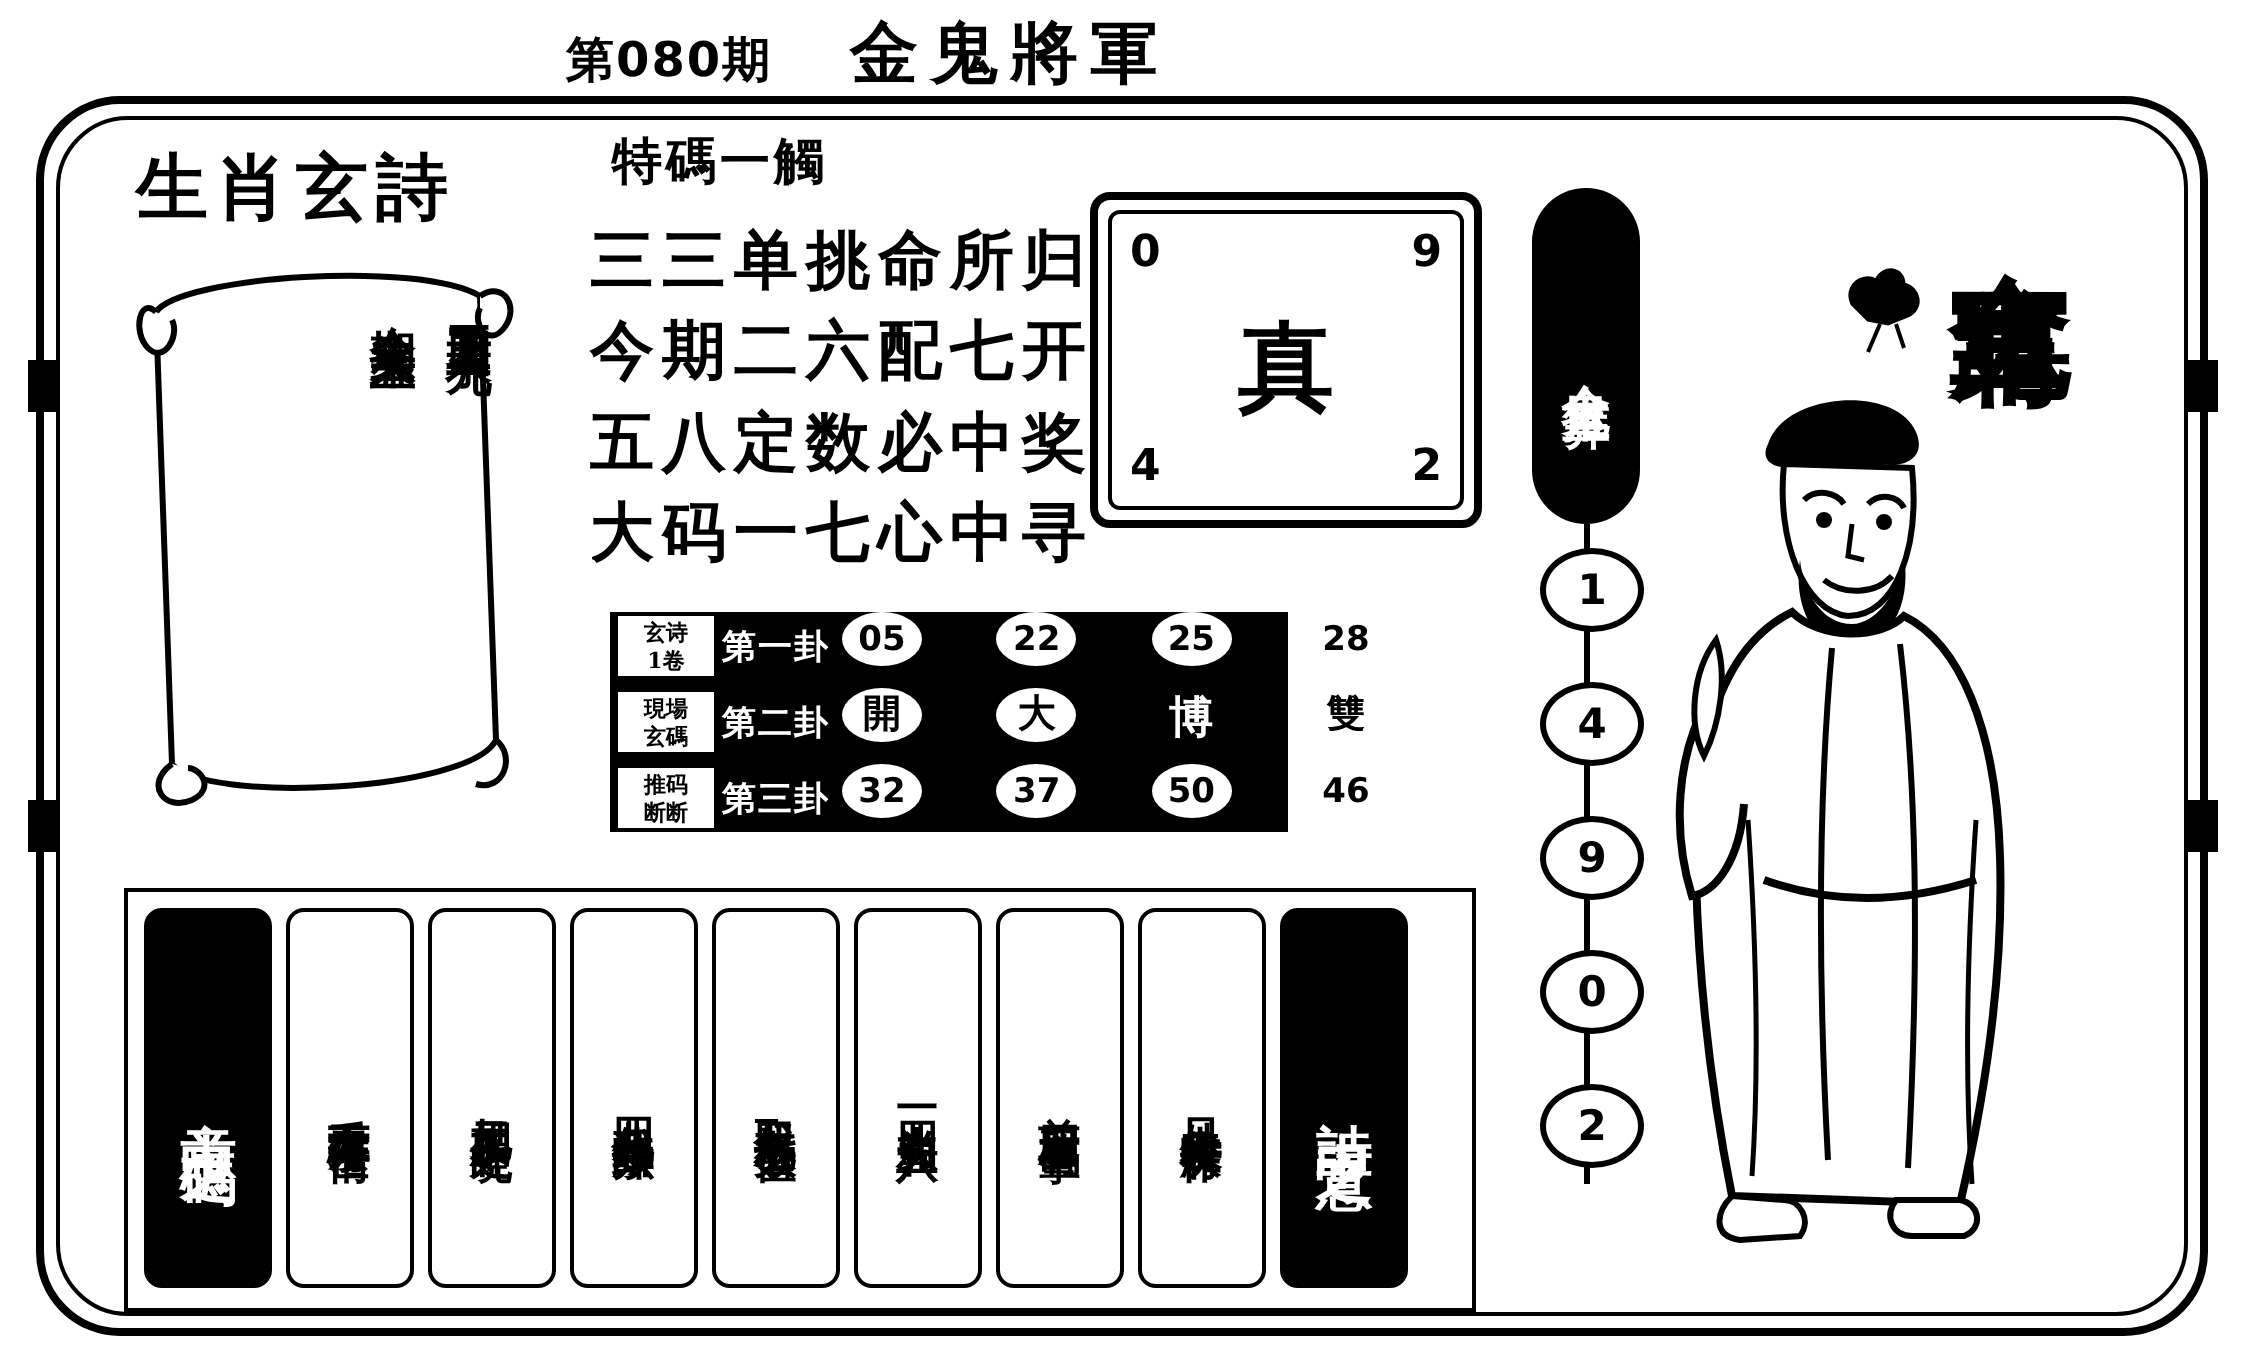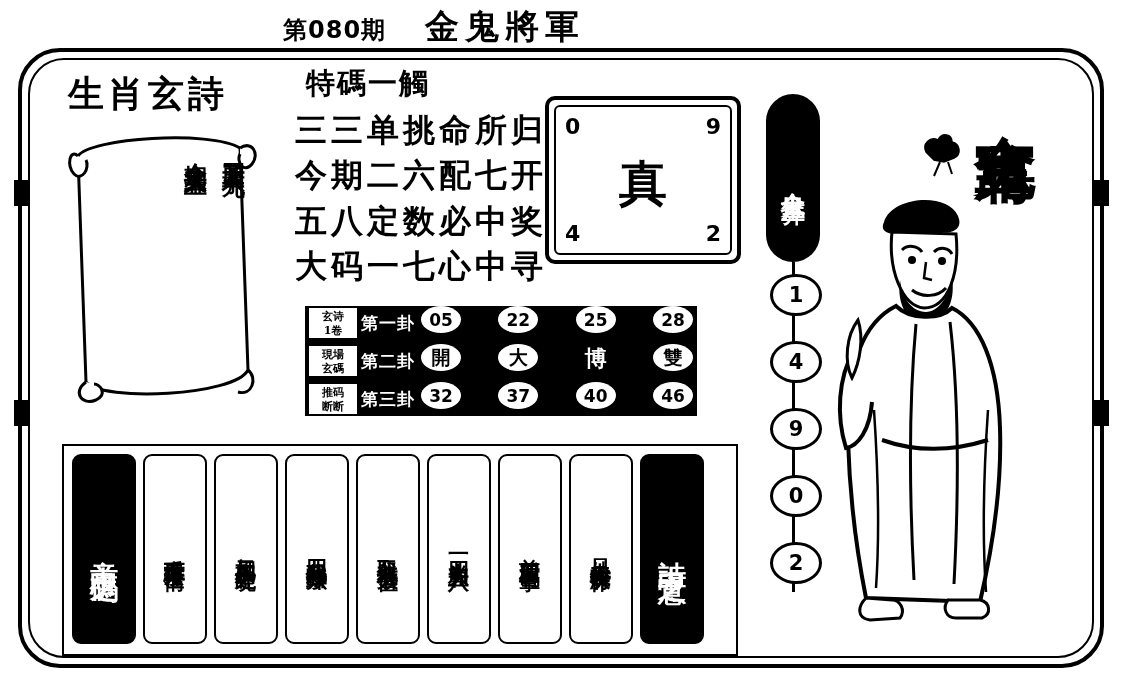--- a/index.html
+++ b/index.html
@@ -28,41 +28,41 @@
   .s1-title{position:absolute;left:68px;top:70px;font-size:36px;font-weight:bold;letter-spacing:4px;
             font-family:"DejaVu Serif",serif;}
   .scroll{position:absolute;left:60px;top:120px;width:205px;height:290px;}
   .scroll svg{position:absolute;left:0;top:0;}
   .scroll-cols{position:absolute;left:28px;top:24px;width:160px;height:250px;
                display:flex;flex-direction:row-reverse;justify-content:flex-start;gap:10px;}
   .vcol{writing-mode:vertical-rl;text-orientation:upright;font-size:23px;line-height:1.22;
         font-family:"DejaVu Serif",serif;font-weight:bold;letter-spacing:2px;}
 
   
-  .s2-title{position:absolute;left:306px;top:64px;font-size:29px;font-weight:bold;letter-spacing:2px;
+  .s2-title{position:absolute;left:306px;top:64px;font-size:25px;font-weight:bold;letter-spacing:2px;
             font-family:Liberation Sans, sans-serif;}
   .s2-lines{position:absolute;left:295px;top:108px;width:245px;}
   .s2-line{font-size:32px;font-weight:bold;letter-spacing:4px;line-height:1.42;
            font-family:"DejaVu Serif",serif;white-space:nowrap;}
 
   
   .s3-title{position:absolute;left:557px;top:64px;width:192px;height:28px;background:#000;color:#fff;
             font-size:23px;font-weight:bold;text-align:center;line-height:28px;letter-spacing:2px;
             font-family:"DejaVu Serif",serif;}
   .s3-box{position:absolute;left:545px;top:96px;width:196px;height:168px;border:4px solid #000;
           border-radius:10px;box-sizing:border-box;}
   .s3-box:after{content:"";position:absolute;left:5px;top:5px;right:5px;bottom:5px;border:2px solid #000;border-radius:6px;}
   .s3-c{position:absolute;font-size:22px;font-weight:bold;font-family:"DejaVu Sans",sans-serif;}
   .s3-tl{left:16px;top:14px;} .s3-tr{right:16px;top:14px;}
   .s3-bl{left:16px;bottom:14px;} .s3-br{right:16px;bottom:14px;}
   .s3-mid{position:absolute;left:0;right:0;top:52px;text-align:center;font-size:48px;font-weight:bold;
           font-family:"DejaVu Serif",serif;}
 
   
-  .tbl{position:absolute;left:305px;top:306px;width:392px;height:110px;background:#000;}
+  .tbl{position:absolute;left:305px;top:306px;width:339px;height:110px;background:#000;}
   .trow{position:relative;height:34px;margin-bottom:4px;}
   .tlabel{position:absolute;left:4px;top:2px;width:48px;height:30px;background:#fff;color:#000;
           font-size:11px;font-weight:bold;line-height:14px;text-align:center;padding-top:2px;box-sizing:border-box;
           font-family:"DejaVu Serif",serif;}
   .tname{position:absolute;left:56px;top:6px;color:#fff;font-size:17px;font-weight:bold;
          font-family:"DejaVu Serif",serif;letter-spacing:1px;}
   .tnums{position:absolute;left:116px;top:0;width:272px;height:34px;display:flex;justify-content:space-between;align-items:flex-start;}
   .ball{width:40px;height:27px;background:#fff;color:#000;border-radius:50%;font-size:17px;font-weight:bold;
         display:flex;align-items:center;justify-content:center;font-family:"DejaVu Sans",sans-serif;}
   .word{color:#fff;font-size:22px;font-weight:bold;font-family:"DejaVu Serif",serif;width:40px;text-align:center;}
@@ -163,21 +163,21 @@
         <div class="word">博</div>
         <div class="word inv">雙</div>
       </div>
     </div>
     <div class="trow">
       <div class="tlabel">推码<br>断断</div>
       <div class="tname">第三卦</div>
       <div class="tnums">
         <div class="ball">32</div>
         <div class="ball">37</div>
-        <div class="ball">40</div>
+        <div class="ball">50</div>
         <div class="ball">46</div>
       </div>
     </div>
   </div>
 
   <div class="strip">
     <div class="cards">
       <div class="card dark">
         <span class="v">意中之碼</span>
       </div>

